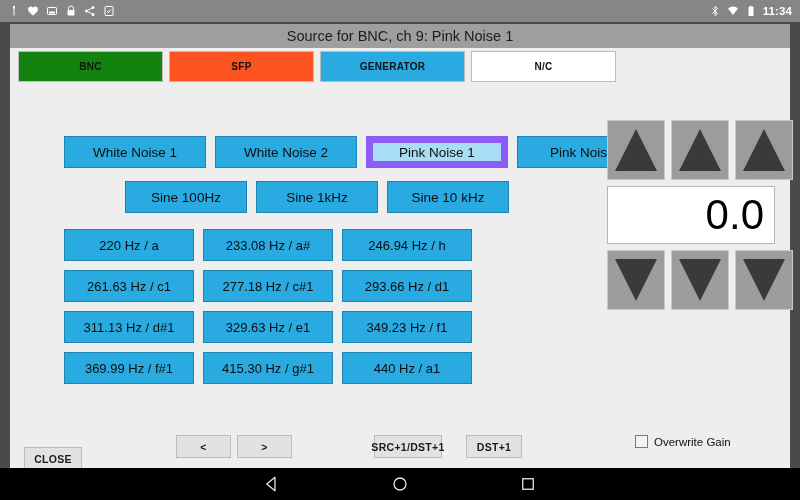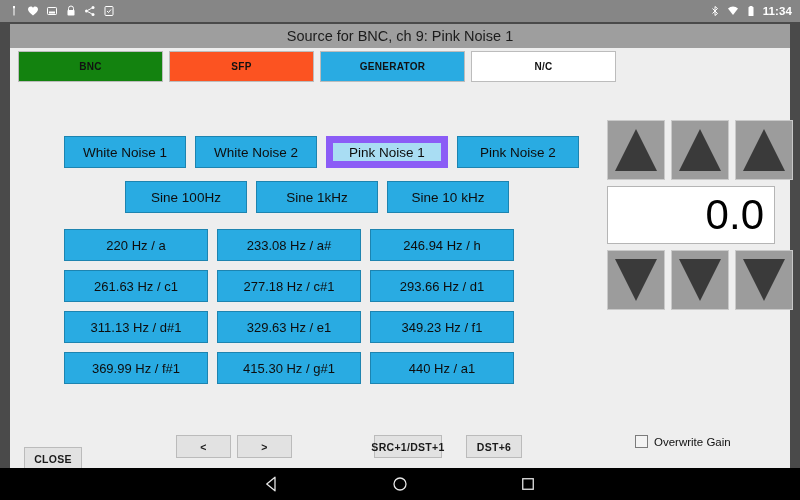--- a/index.html
+++ b/index.html
@@ -130,34 +130,34 @@
     cursor: pointer;
     height: 32px;
   }
   .blue-btn.selected {
     background: #a9ddf3;
     border: 7px solid #8b5cf6;
     justify-content: center;
   }
 
   #noise-row   { left: 54px; top: 50px; gap: 9px; }
-  #noise-row .blue-btn  { width: 122px; }
+  #noise-row .blue-btn  { width: 142px; }
 
   #sine-row    { left: 115px; top: 95px; gap: 9px; }
   #sine-row .blue-btn   { width: 122px; }
 
   #freq-grid {
     position: absolute;
     left: 54px; top: 143px;
     width: 490px;
     display: flex;
     flex-wrap: wrap;
     gap: 9px 9px;
   }
-  #freq-grid .blue-btn { width: 144px; font-size: 13px; }
+  #freq-grid .blue-btn { width: 130px; font-size: 13px; }
 
   
   #gain-panel {
     position: absolute;
     left: 597px; top: 96px;
     width: 186px;
     height: 260px;
   }
   .arrow-row {
     display: flex;
@@ -455,21 +455,21 @@
       <div class="gray-btn" id="prev-button">
         <span>&lt;</span>
       </div>
       <div class="gray-btn" id="next-button">
         <span>&gt;</span>
       </div>
       <div class="gray-btn" id="srcdst-button">
         <span>SRC+1/DST+1</span>
       </div>
       <div class="gray-btn" id="dst-button">
-        <span>DST+6</span>
+        <span>DST+1</span>
       </div>
       <div id="overwrite-gain">
         <span id="overwrite-checkbox"></span>
         <span id="overwrite-label">Overwrite Gain</span>
       </div>
     </div>
 
   </div>
 
   <div id="nav-bar">

